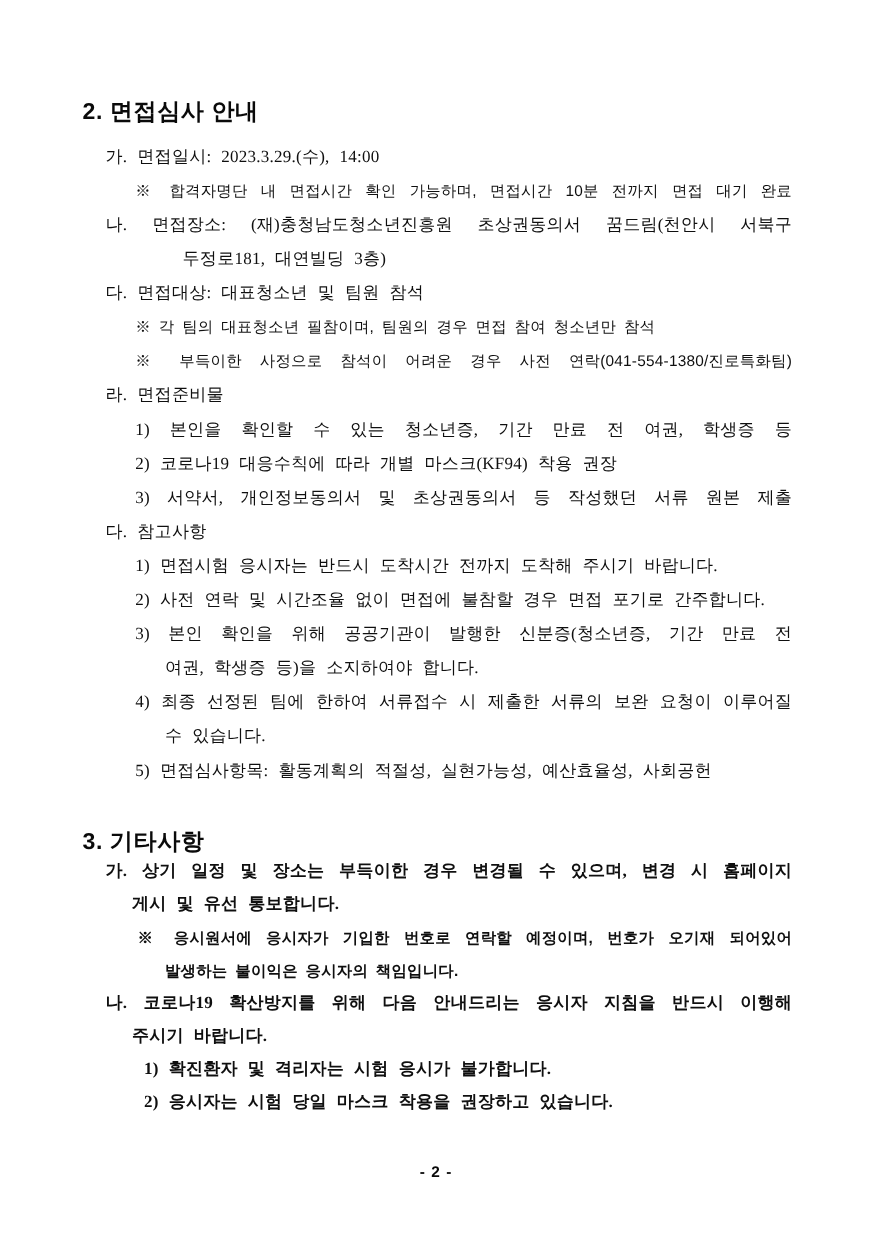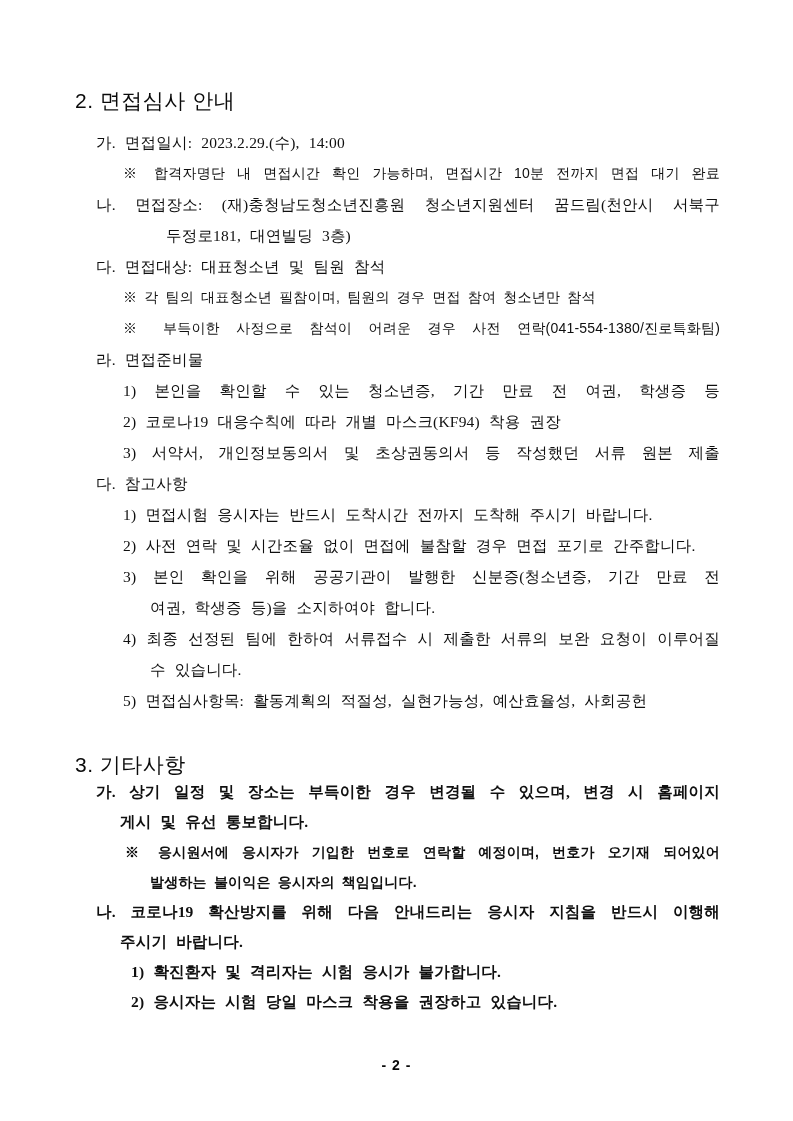--- a/index.html
+++ b/index.html
@@ -10,21 +10,21 @@
     height: 1121px;
     background: #ffffff;
     margin: 0 auto;
     color: #0f0f0f;
     overflow: hidden;
   }
   .sec-title {
     position: absolute;
     left: 75px;
     font-family: "Liberation Sans", sans-serif;
-    font-weight: normal;
+    font-weight: bold;
     font-size: 21px;
     letter-spacing: 0.5px;
     color: #0a0a0a;
     white-space: nowrap;
   }
   #sec2-title { top: 87px; }
   #sec3-title { top: 751px; }
   .lines {
     position: absolute;
     left: 75px;
@@ -72,23 +72,23 @@
   }
 </style>
 </head>
 <body>
 
 <div class="page">
 
   <div class="sec-title" id="sec2-title">2. 면접심사 안내</div>
 
   <div class="lines" id="sec2-lines">
-    <div class="line body L1">가. 면접일시: 2023.2.29.(수), 14:00</div>
+    <div class="line body L1">가. 면접일시: 2023.3.29.(수), 14:00</div>
     <div class="line note L2 just"><span>※ 합격자명단 내 면접시간 확인 가능하며, </span><span class="ul">면접시간 10분 전까지 면접 대기 완료</span></div>
-    <div class="line body L1 just">나. 면접장소: (재)충청남도청소년진흥원 청소년지원센터 꿈드림(천안시 서북구</div>
+    <div class="line body L1 just">나. 면접장소: (재)충청남도청소년진흥원 초상권동의서 꿈드림(천안시 서북구</div>
     <div class="line body L3">두정로181, 대연빌딩 3층)</div>
     <div class="line body L1">다. 면접대상: 대표청소년 및 팀원 참석</div>
     <div class="line note L2">※ 각 팀의 대표청소년 필참이며, 팀원의 경우 면접 참여 청소년만 참석</div>
     <div class="line note L2 just">※ 부득이한 사정으로 참석이 어려운 경우 사전 연락(041-554-1380/진로특화팀)</div>
     <div class="line body L1">라. 면접준비물</div>
     <div class="line body L2 just">1) 본인을 확인할 수 있는 청소년증, 기간 만료 전 여권, 학생증 등</div>
     <div class="line body L2">2) 코로나19 대응수칙에 따라 개별 마스크(KF94) 착용 권장</div>
     <div class="line body L2 just">3) 서약서, 개인정보동의서 및 초상권동의서 등 작성했던 서류 원본 제출</div>
     <div class="line body L1">다. 참고사항</div>
     <div class="line body L2">1) 면접시험 응시자는 반드시 도착시간 전까지 도착해 주시기 바랍니다.</div>

